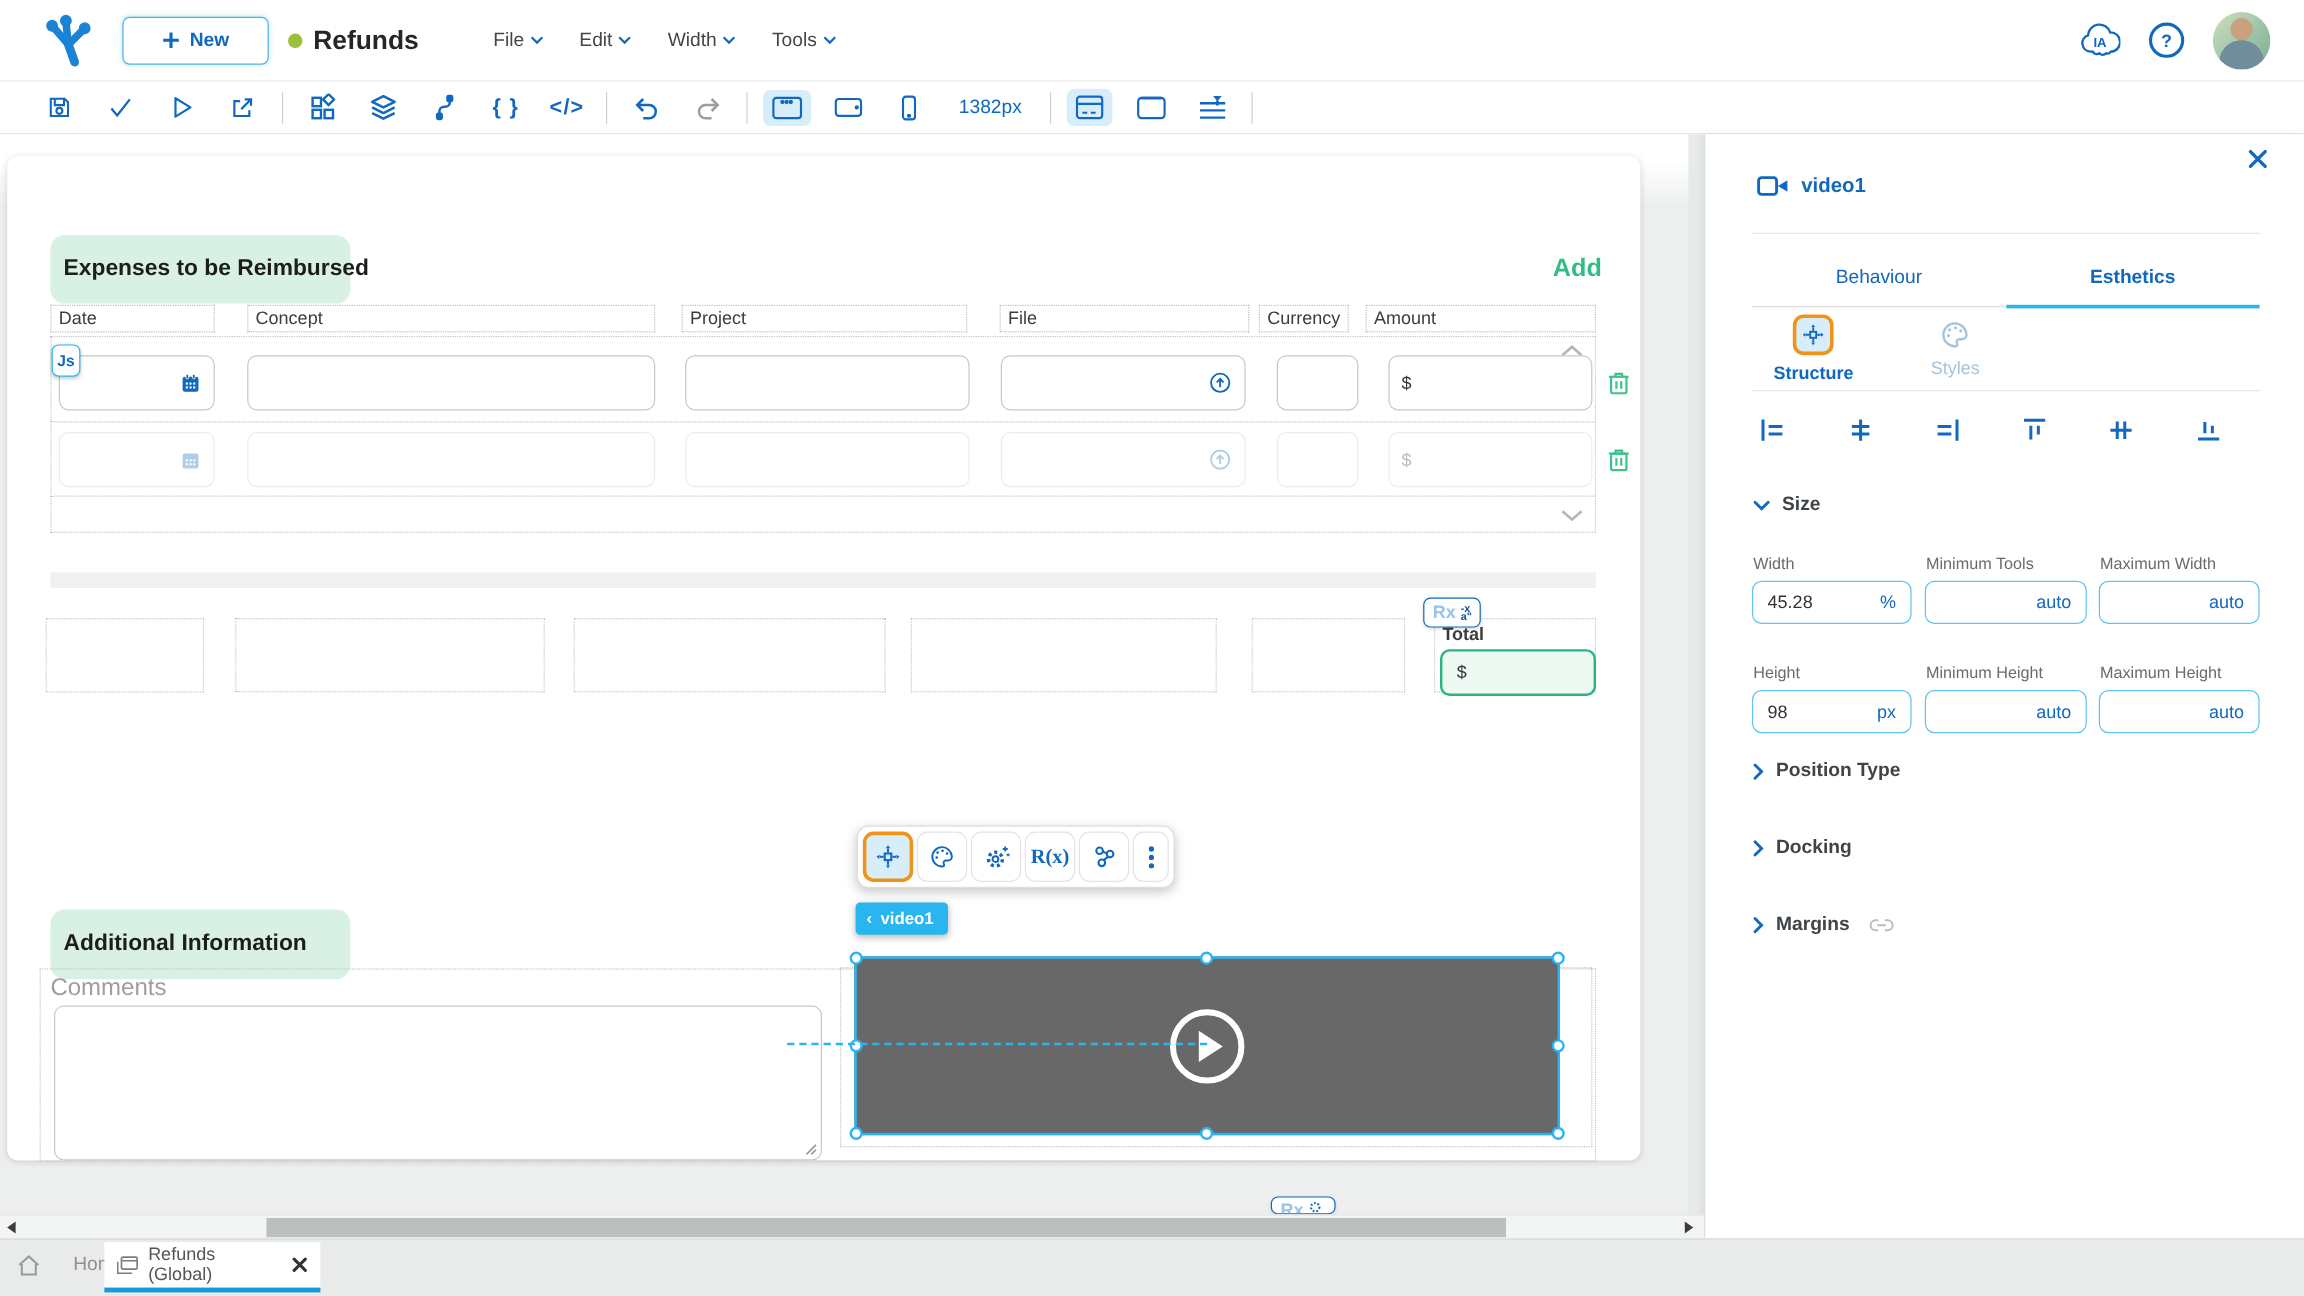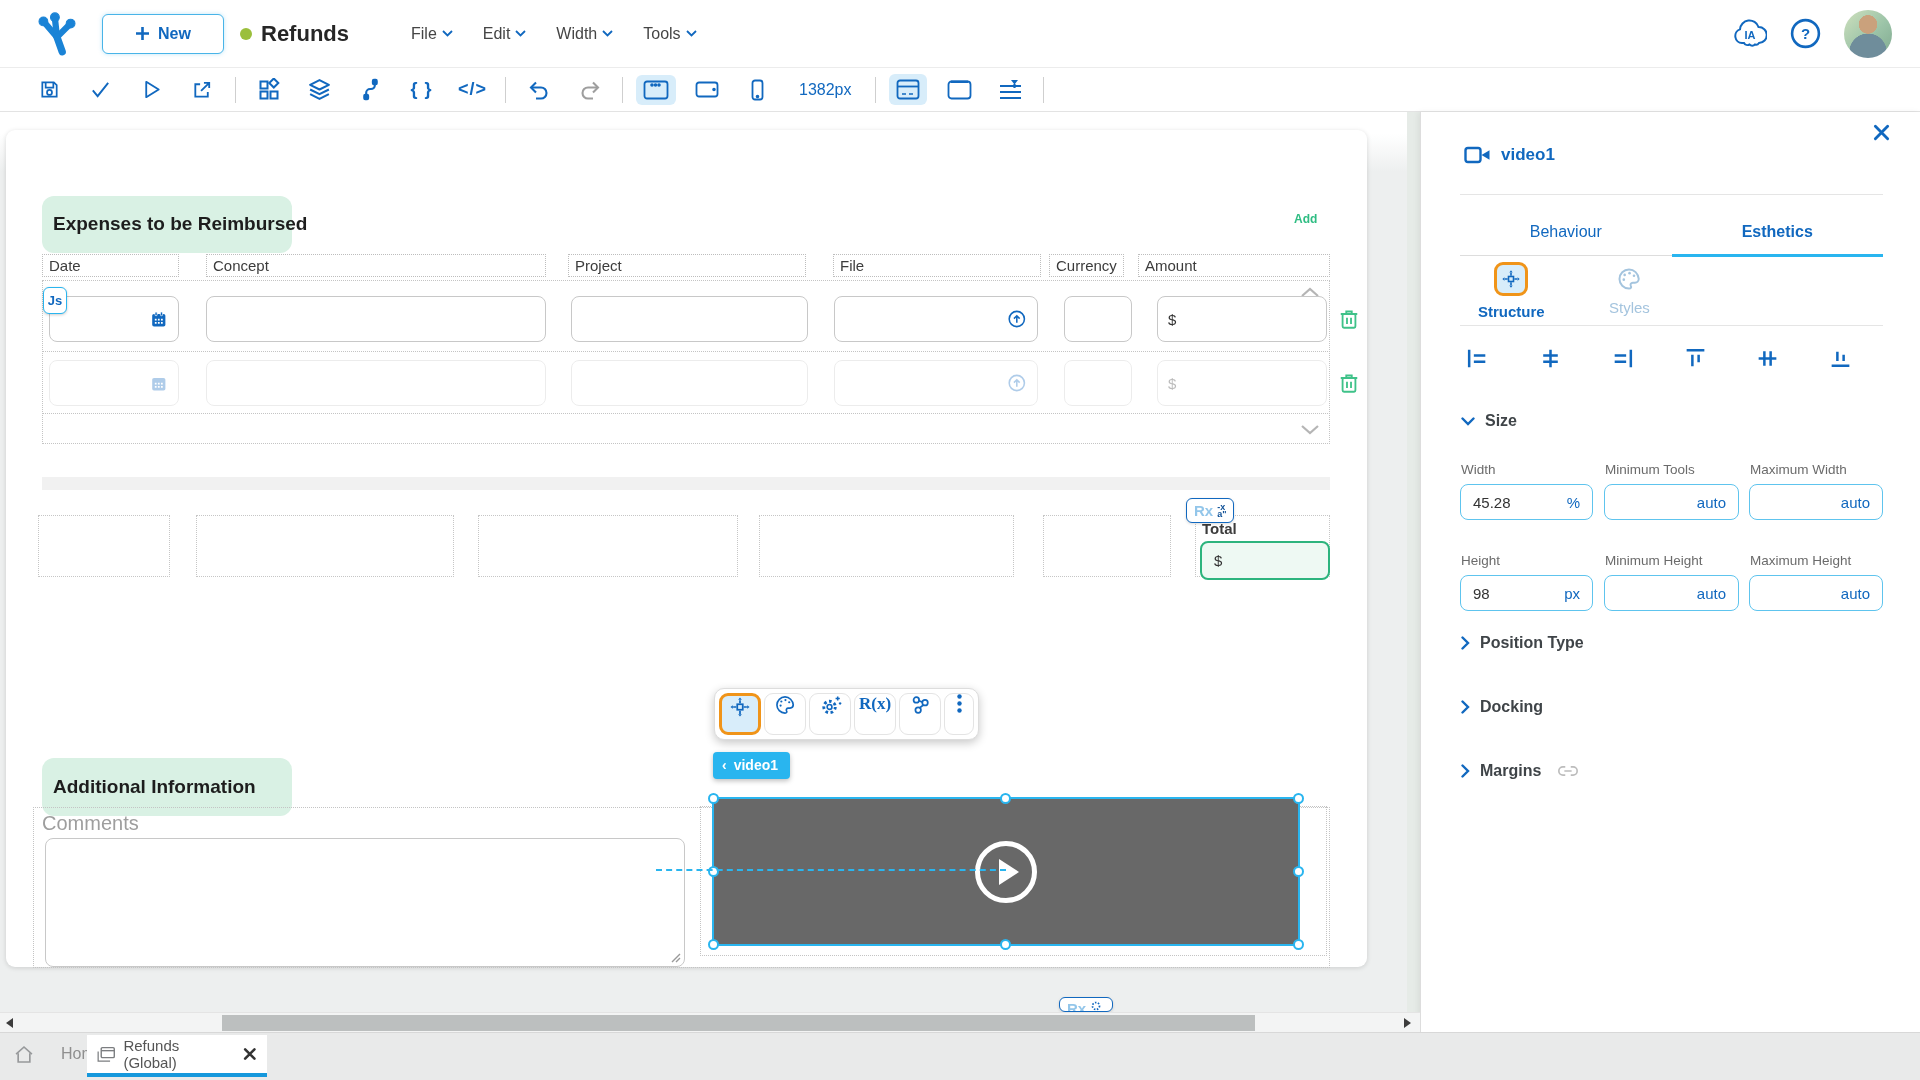--- a/index.html
+++ b/index.html
@@ -43,21 +43,21 @@
   .glyph{font-weight:bold;font-size:18px;letter-spacing:1px}
 
   
   .canvas{position:absolute;left:0;top:112px;width:1420px;height:900px;
           background:linear-gradient(#ffffff 0,#ffffff 22px,#edefef 60px,#edefef 100%)}
   .page-card{position:absolute;left:6px;top:18px;width:1361px;height:837px;background:#fff;
              border-radius:9px;box-shadow:0 1px 5px rgba(0,0,0,.14)}
   .edge-strip{position:absolute;right:0;top:0;width:13px;height:900px;background:#e6ebe7}
   .hl{background:#d9f1e4;border-radius:12px}
   .sec-title{font-size:19px;font-weight:bold;color:#1d1d1d}
-  .add-link{color:#2fbd83;font-weight:bold;font-size:12px;cursor:pointer}
+  .add-link{color:#2fbd83;font-weight:bold;font-size:21px;cursor:pointer}
   .hcell{position:absolute;height:23px;border:1px dotted #bdbdbd;font-size:15px;color:#3c3c3c;
          padding:2px 0 0 6px;background:#fff}
   .dotbox{position:absolute;border:1px dotted #c4c4c4}
   .fld{position:absolute;height:46px;border:1px solid #c8c8c8;border-radius:8px;background:#fff;
        display:flex;align-items:center;padding:0 10px}
   .fld input{border:none;width:100%;font-size:15px;color:#333;background:transparent}
   .faded{opacity:.33}
   .dotline{position:absolute;border-top:1px dotted #c4c4c4}
   .trash{position:absolute;width:22px;height:24px;color:#3fc289;cursor:pointer}
   .chev{position:absolute;color:#b5b5b5}
@@ -75,21 +75,21 @@
             border-radius:6px;color:#1168bf;font-size:13px;font-weight:bold;display:flex;
             align-items:center;justify-content:center;box-shadow:0 1px 3px rgba(0,0,0,.2);z-index:5}
   .comments-label{position:absolute;font-size:20px;color:#9e9e9e}
   .comments-area{position:absolute;border:1px solid #c8c8c8;border-radius:8px;resize:none;
                  font-size:15px;color:#333;padding:8px;background:#fff}
 
   
   .float-bar{position:absolute;display:flex;gap:3px;align-items:center;background:#fff;
              border:1px solid #ddd;border-radius:10px;padding:4px;box-shadow:0 3px 10px rgba(0,0,0,.22);z-index:8}
   .fbtn{width:42px;height:42px;border:1px solid #e4e4e4;border-radius:9px;background:#fff;
-        display:flex;align-items:flex-start;justify-content:center;color:#1168bf;cursor:pointer}
+        display:flex;align-items:center;justify-content:center;color:#1168bf;cursor:pointer}
   .fbtn.sel{border:3px solid #f09419;background:#d8edfa}
   .fbtn.narrow{width:30px}
   .rx-fn{font-family:"Liberation Serif",serif;color:#1168bf;font-size:17px;font-weight:bold}
   .el-tag{position:absolute;background:#29b5ef;color:#fff;font-size:14px;font-weight:bold;
           border-radius:4px;padding:5px 12px 6px 9px;display:flex;gap:7px;align-items:center;
           box-shadow:0 2px 5px rgba(0,0,0,.25);z-index:8}
   .video-box{position:absolute;background:#686868;border:2px solid #29b5ef;z-index:4}
   .play-ring{position:absolute;left:50%;top:50%;transform:translate(-50%,-50%);
              width:62px;height:62px;border:5px solid #fff;border-radius:50%;
              display:flex;align-items:center;justify-content:center}

